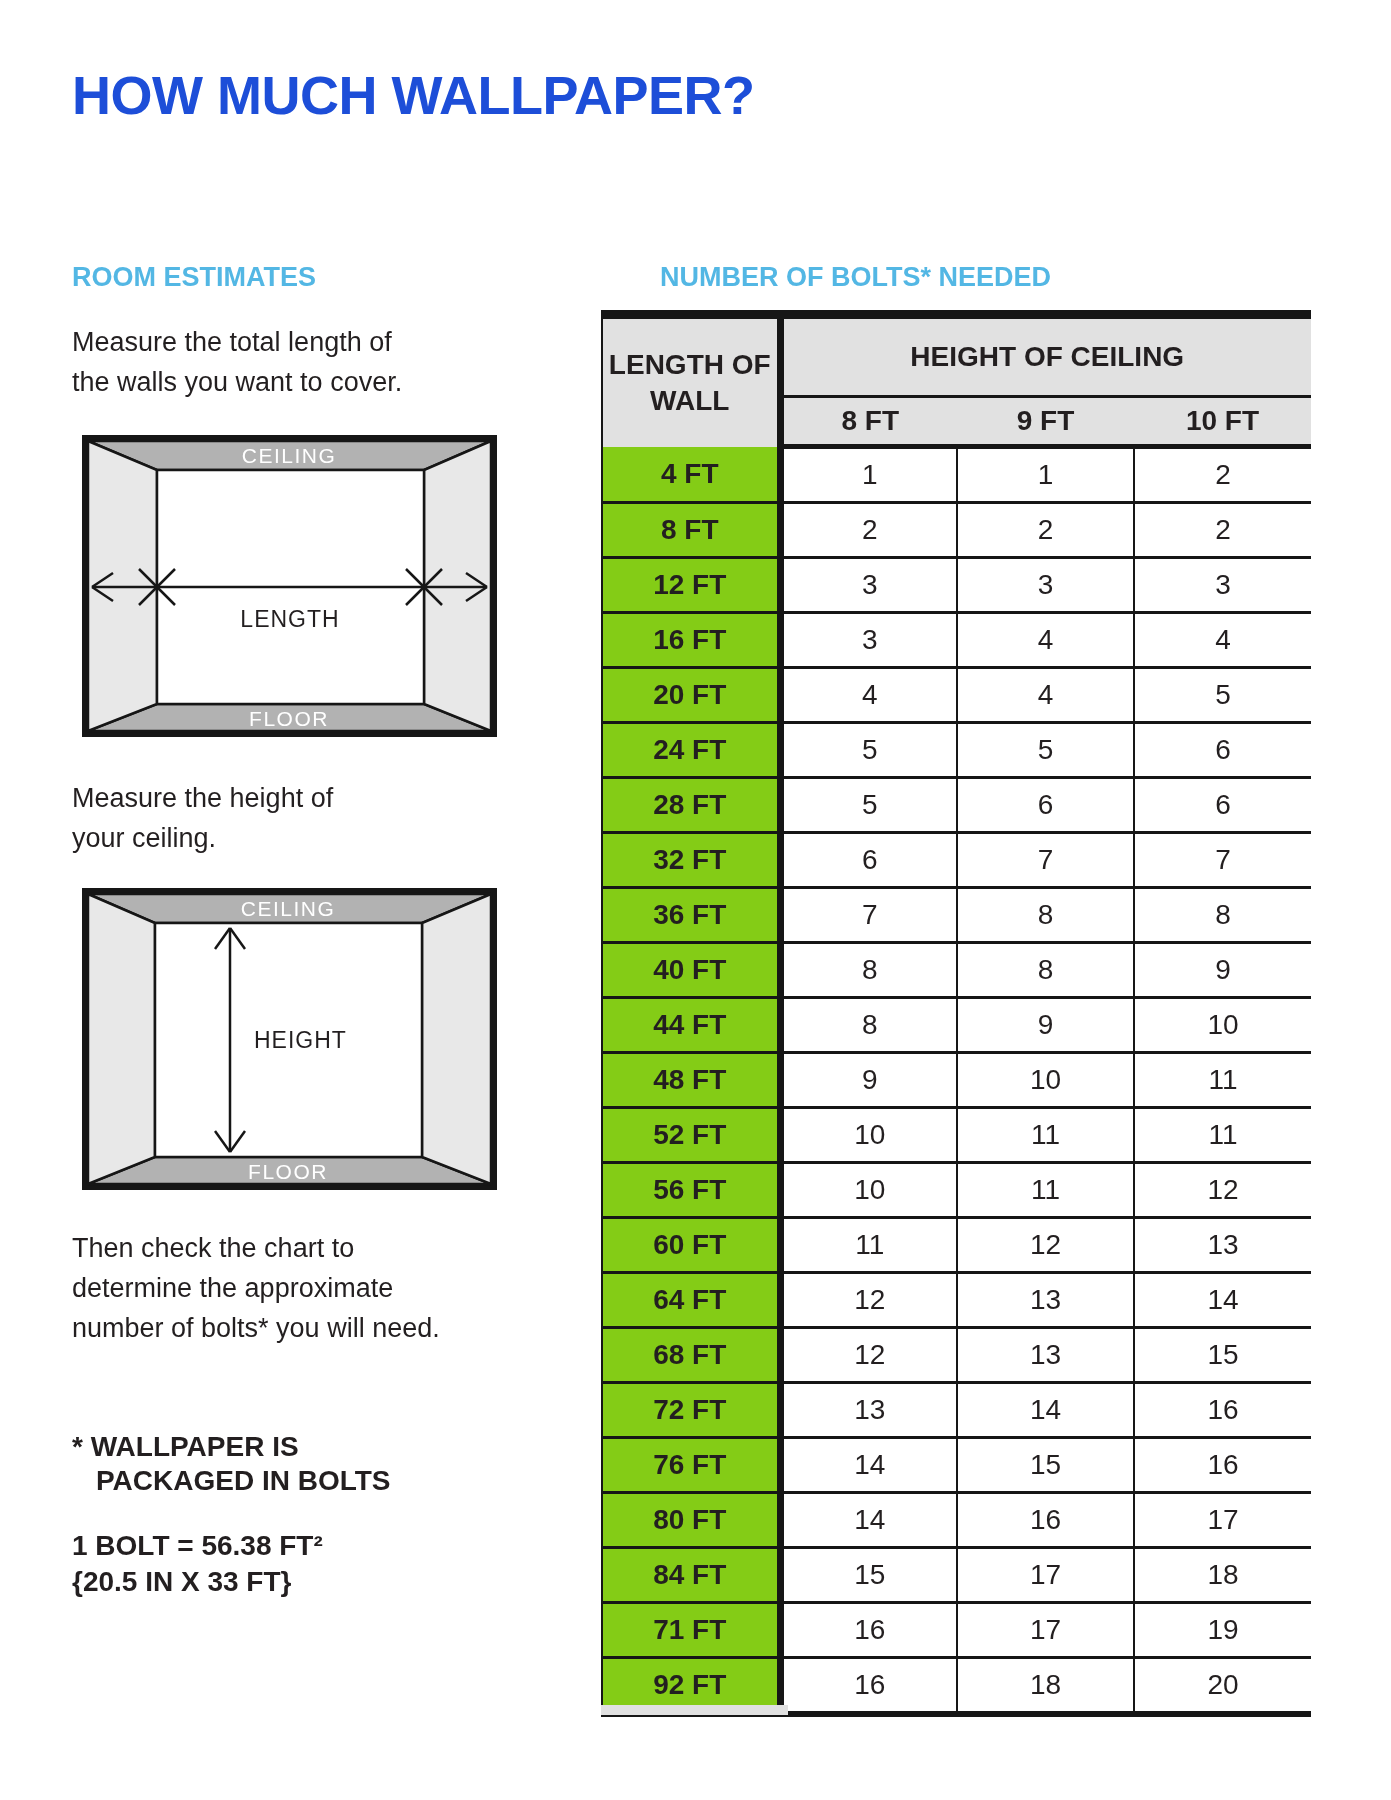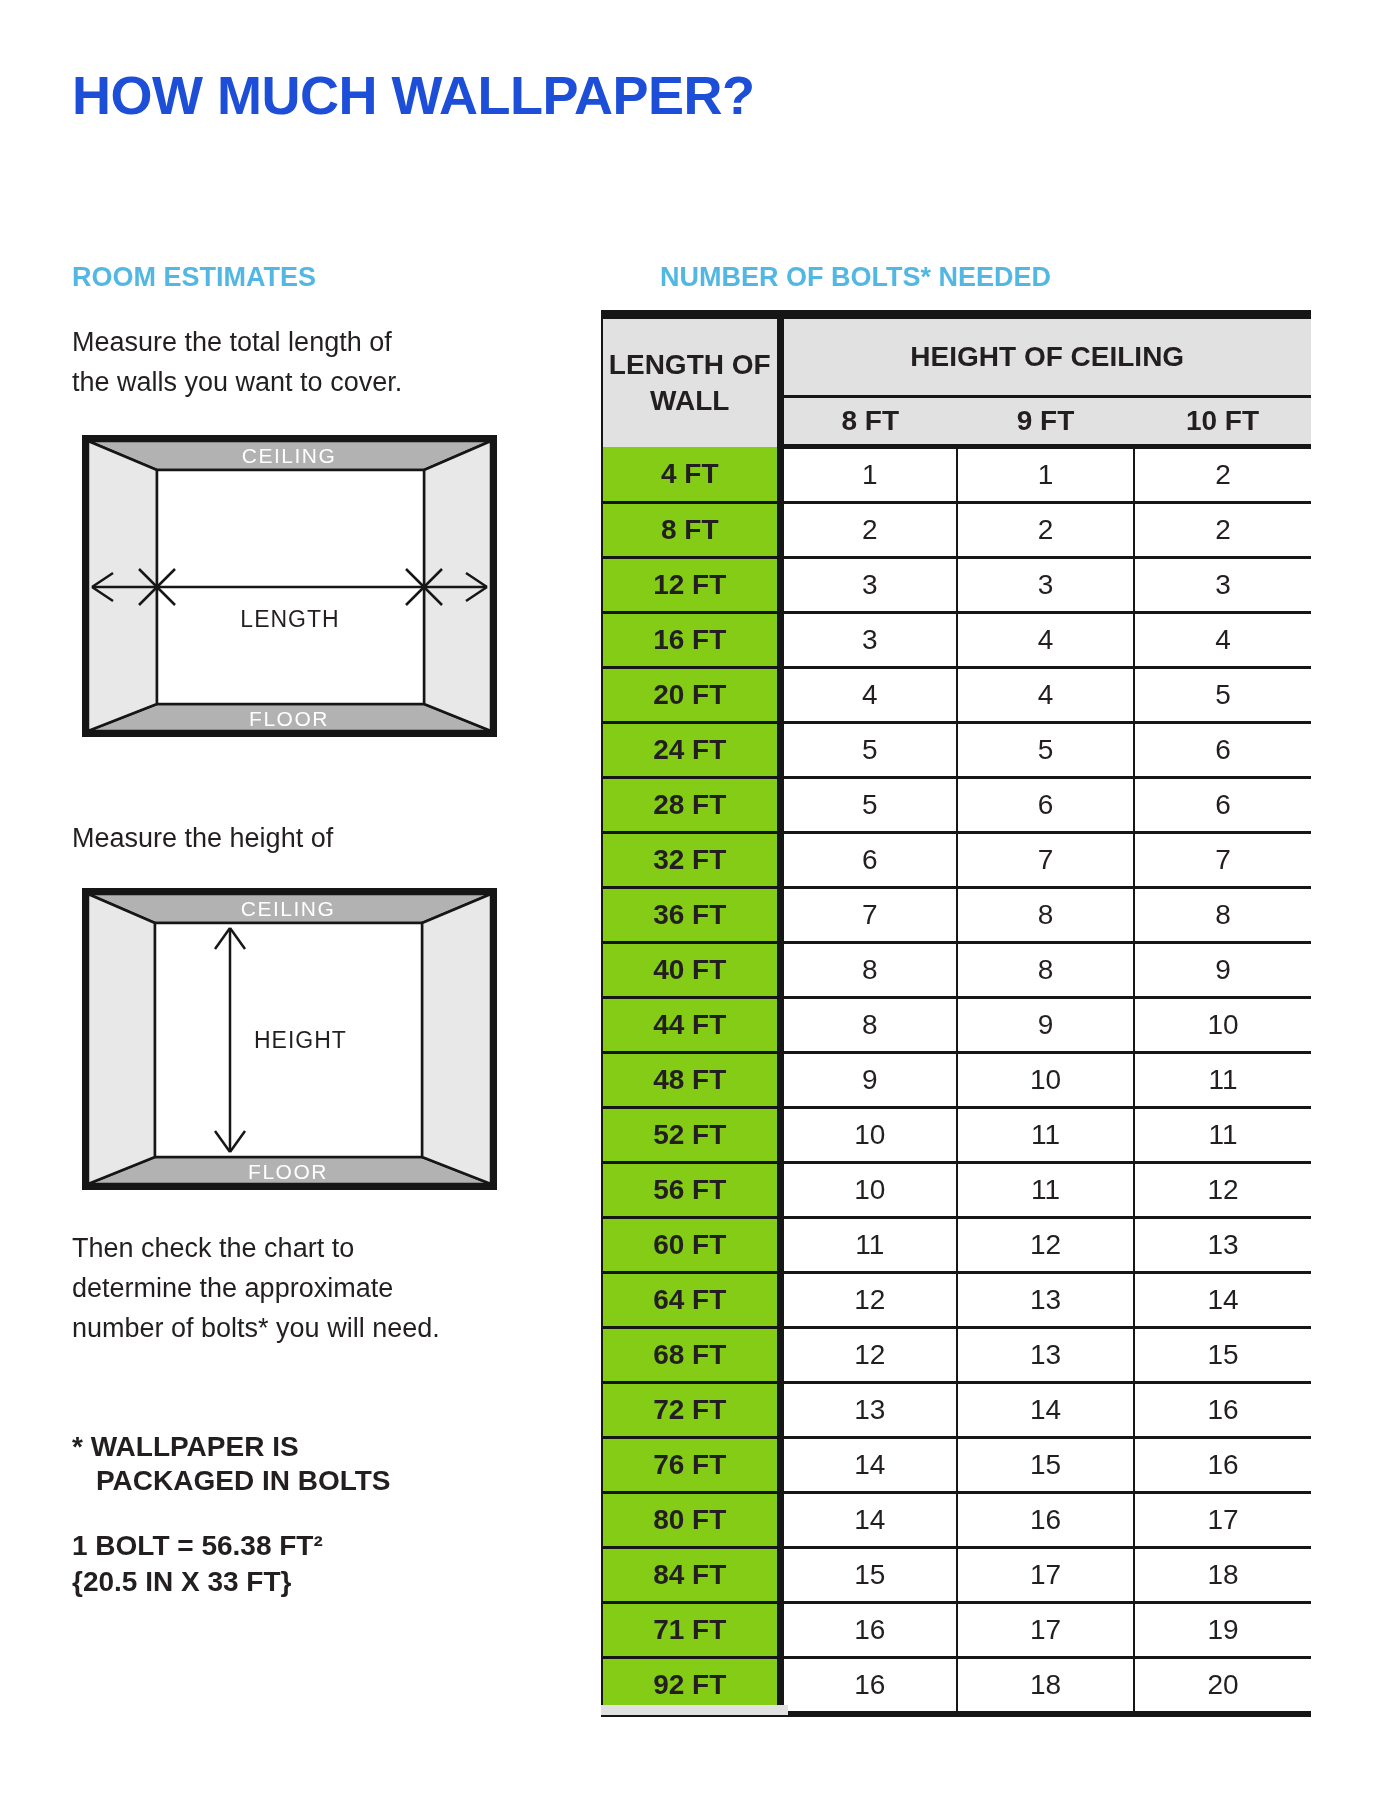--- a/index.html
+++ b/index.html
@@ -86,22 +86,23 @@
       <line x1="405" y1="152" x2="384" y2="166"></line>
       <line x1="57" y1="134" x2="93" y2="170"></line>
       <line x1="57" y1="170" x2="93" y2="134"></line>
       <line x1="324" y1="134" x2="360" y2="170"></line>
       <line x1="324" y1="170" x2="360" y2="134"></line>
     </g>
     <text x="208" y="192" text-anchor="middle" font-size="23" letter-spacing="1" fill="#231f20">LENGTH</text>
   </svg>
 </div>
 
-<div class="abs body-text" style="left:72px;top:778px;margin-top:40px;">
+<div class="abs body-text" style="left:72px;top:778px;">
   <div>Measure the height of</div>
+  <div>your ceiling.</div>
 </div>
 
 <div class="abs" style="left:82px;top:888px;width:415px;height:302px;">
   <svg width="415" height="302" viewBox="0 0 415 302">
     <rect x="3" y="3" width="409" height="296" fill="#ffffff" stroke="#161616" stroke-width="6"></rect>
     <polygon points="6,6 409,6 340,35 73,35" fill="#b2b2b2" stroke="#161616" stroke-width="2.5"></polygon>
     <polygon points="6,296 409,296 340,269 73,269" fill="#b2b2b2" stroke="#161616" stroke-width="2.5"></polygon>
     <polygon points="6,6 73,35 73,269 6,296" fill="#e8e8e8" stroke="#161616" stroke-width="2.5"></polygon>
     <polygon points="409,6 340,35 340,269 409,296" fill="#e8e8e8" stroke="#161616" stroke-width="2.5"></polygon>
     <rect x="73" y="35" width="267" height="234" fill="#ffffff" stroke="#161616" stroke-width="2.5"></rect>

